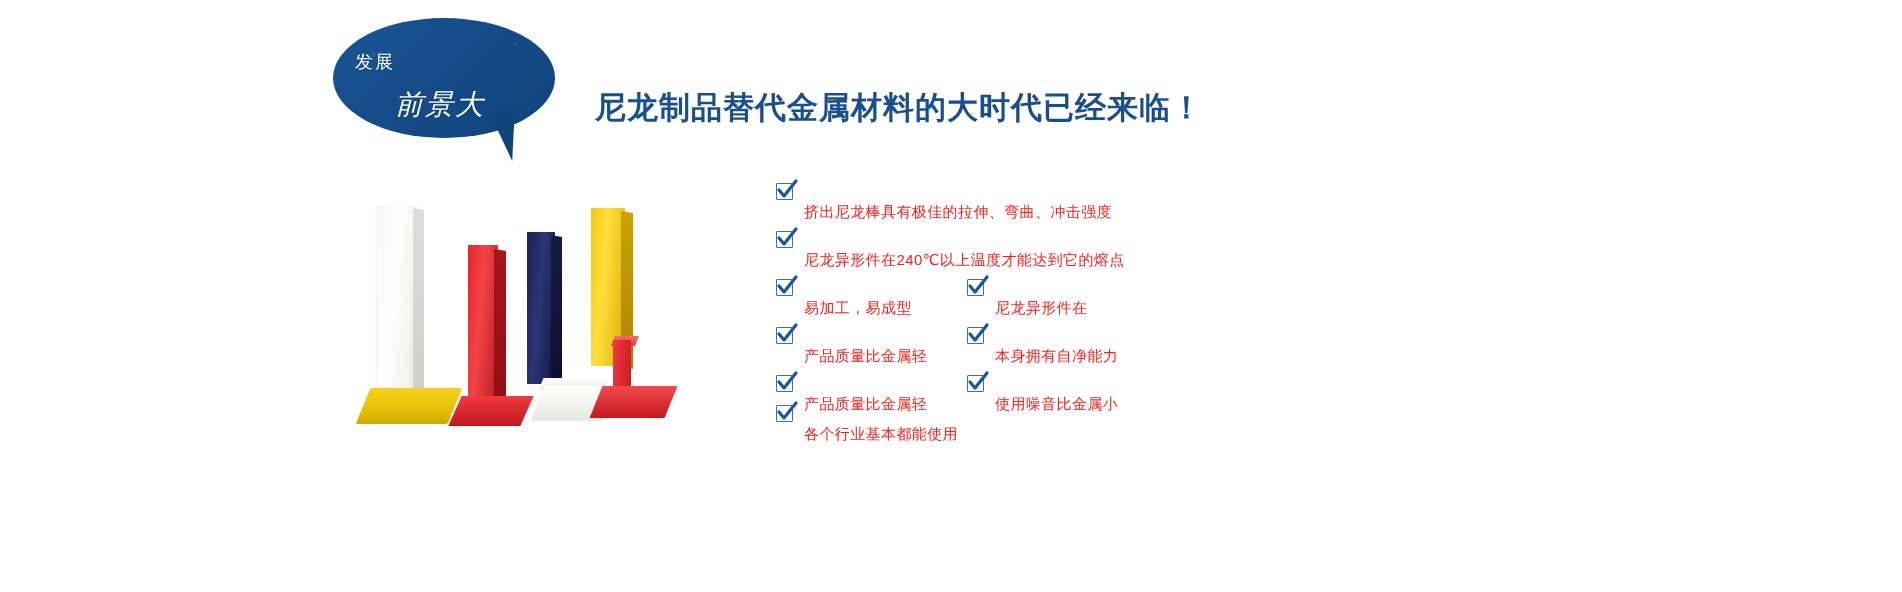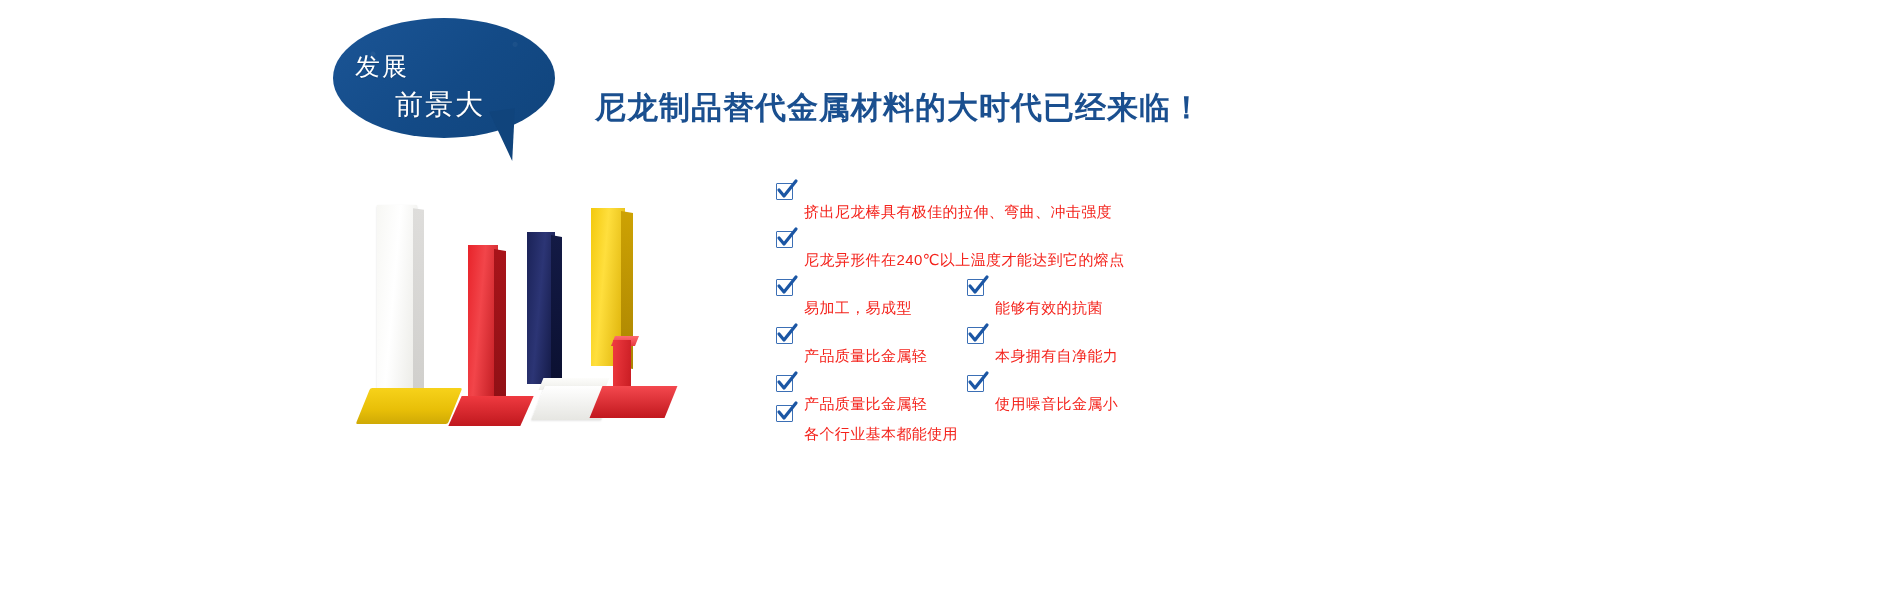--- a/index.html
+++ b/index.html
@@ -30,22 +30,22 @@
     border-right:10px solid transparent;
     border-top:52px solid #10447c;
     transform:rotate(-8deg);
     transform-origin:top center;
   }
   .bubble-line{
     position:absolute;color:#ffffff;white-space:nowrap;
     font-weight:400;letter-spacing:2px;
     text-shadow:0 1px 1px rgba(0,0,0,.18);
   }
-  #bubble-line-1{left:22px;top:32px;font-size:25px;}
-  #bubble-line-2{left:62px;top:68px;font-size:28px;}
+  #bubble-line-1{left:22px;top:32px;font-size:18px;}
+  #bubble-line-2{left:62px;top:68px;font-size:28px;font-style:italic;}
 
   
   #headline{
     position:absolute;left:595px;top:54px;
     font-size:31px;font-weight:700;color:#1a4f8f;
     letter-spacing:1px;white-space:nowrap;margin-top:33px;
   }
 
   
   #photo{position:absolute;left:355px;top:190px;width:345px;height:275px;}
@@ -204,21 +204,21 @@
     </span>
     <span class="ctext">各个行业基本都能使用</span>
   </div>
 
   <div class="check-item col-b r3">
     <span class="cbox">
       <svg viewBox="0 0 22 22">
           <path d="M3 11 L8 17 L20 2" fill="none" stroke="#1b56a4" stroke-width="3.2" stroke-linecap="round" stroke-linejoin="round"></path>
         </svg>
     </span>
-    <span class="ctext">能够有效的抗菌</span>
+    <span class="ctext">尼龙异形件在</span>
   </div>
 
   <div class="check-item col-b r4">
     <span class="cbox">
       <svg viewBox="0 0 22 22">
           <path d="M3 11 L8 17 L20 2" fill="none" stroke="#1b56a4" stroke-width="3.2" stroke-linecap="round" stroke-linejoin="round"></path>
         </svg>
     </span>
     <span class="ctext">本身拥有自净能力</span>
   </div>

